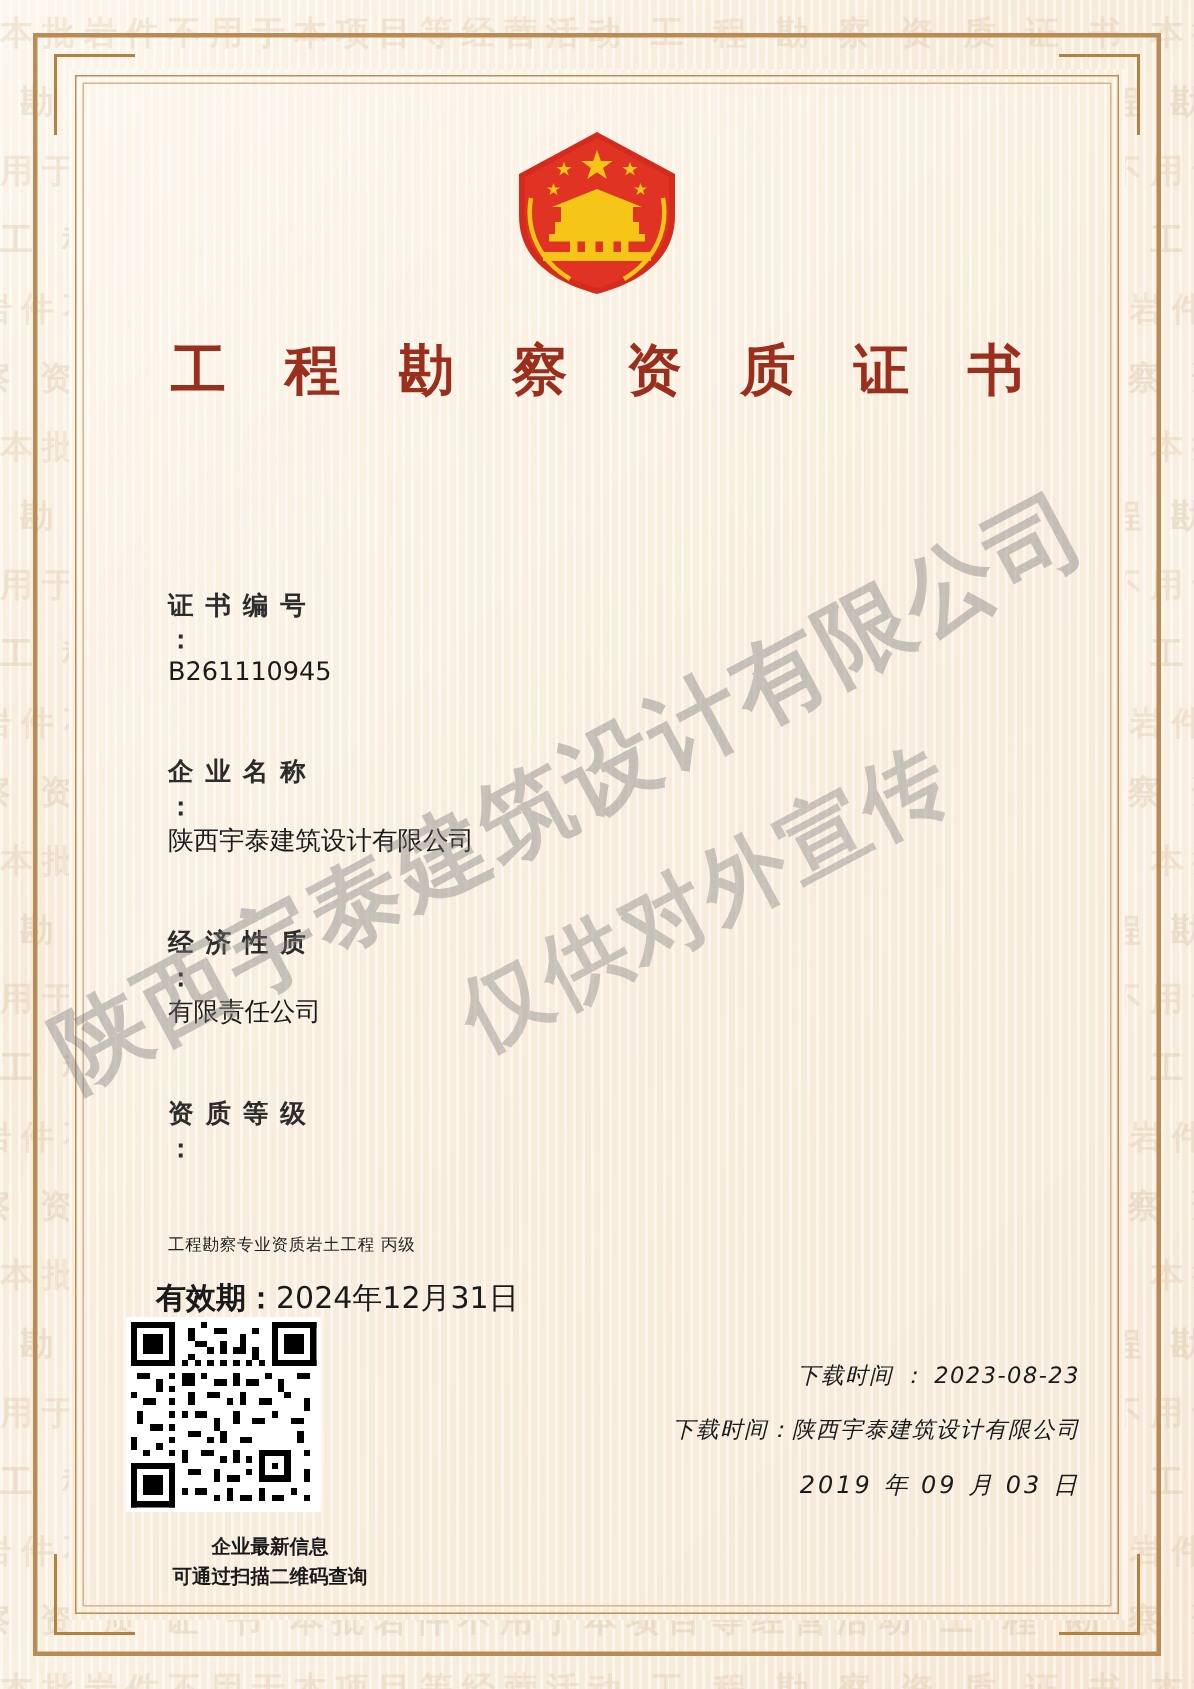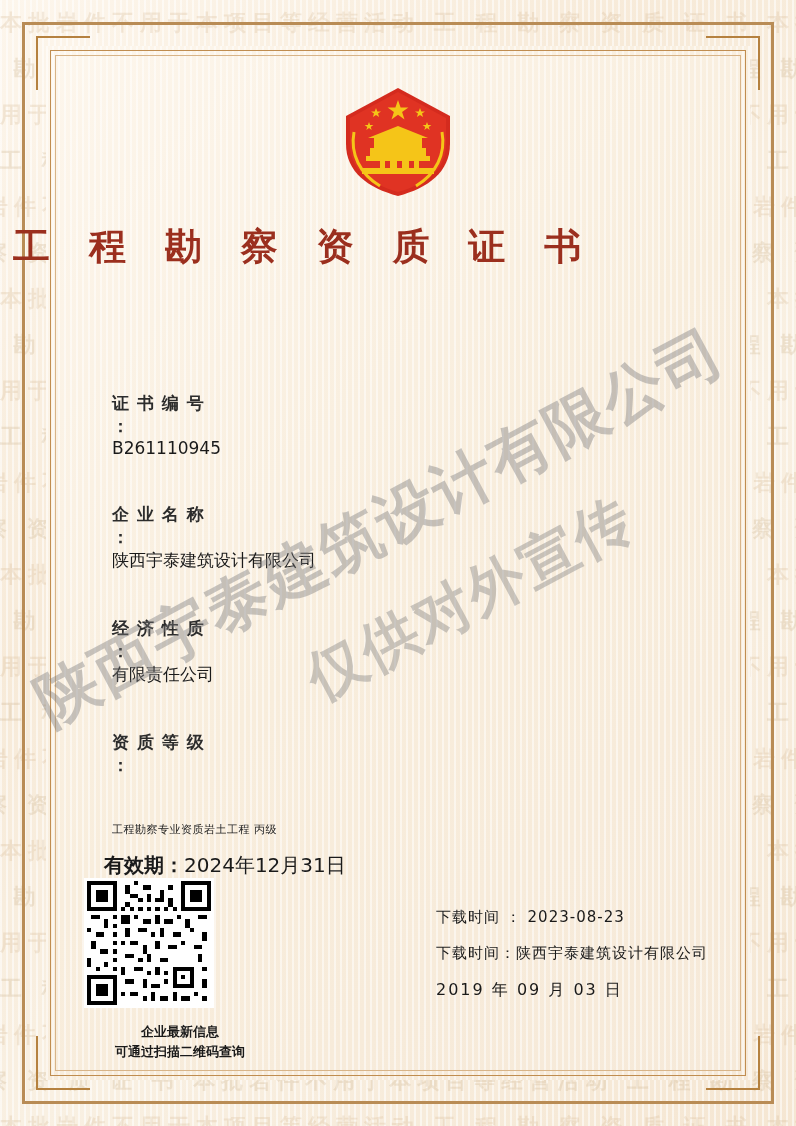--- a/index.html
+++ b/index.html
@@ -140,20 +140,21 @@
     transform: translateX(-50%);
     top: 82px;
     width: 124px;
     height: 118px;
   }
 
   .title {
     position: absolute;
     top: 222px;
     left: 0; right: 0;
+    text-align: center;
     font-size: 37px;
     font-weight: bold;
     letter-spacing: 13px;
     color: #9b2f1e;
     text-indent: 13px;
     font-family: "DejaVu Sans", sans-serif;
   }
 
   .fields {
     position: absolute;
@@ -227,23 +228,25 @@
     font-size: 13px;
     font-weight: bold;
     color: #1a1a1a;
     line-height: 20px;
     font-family: "DejaVu Sans", sans-serif;
     padding-left: 20px;
   }
 
   .right-block {
     position: absolute;
-    right: 88px;
+    right: 76px;
     top: 908px;
-    font-family: "DejaVu Sans", sans-serif;
+    text-align: right;
+    font-family: "DejaVu Sans", sans-serif;
+    font-style: italic;
   }
   .rb-line {
     font-size: 15px;
     color: #1a1a1a;
     margin-bottom: 17px;
     letter-spacing: 1px;
   }
   .rb-line.date {
     font-size: 16px;
     letter-spacing: 2px;

